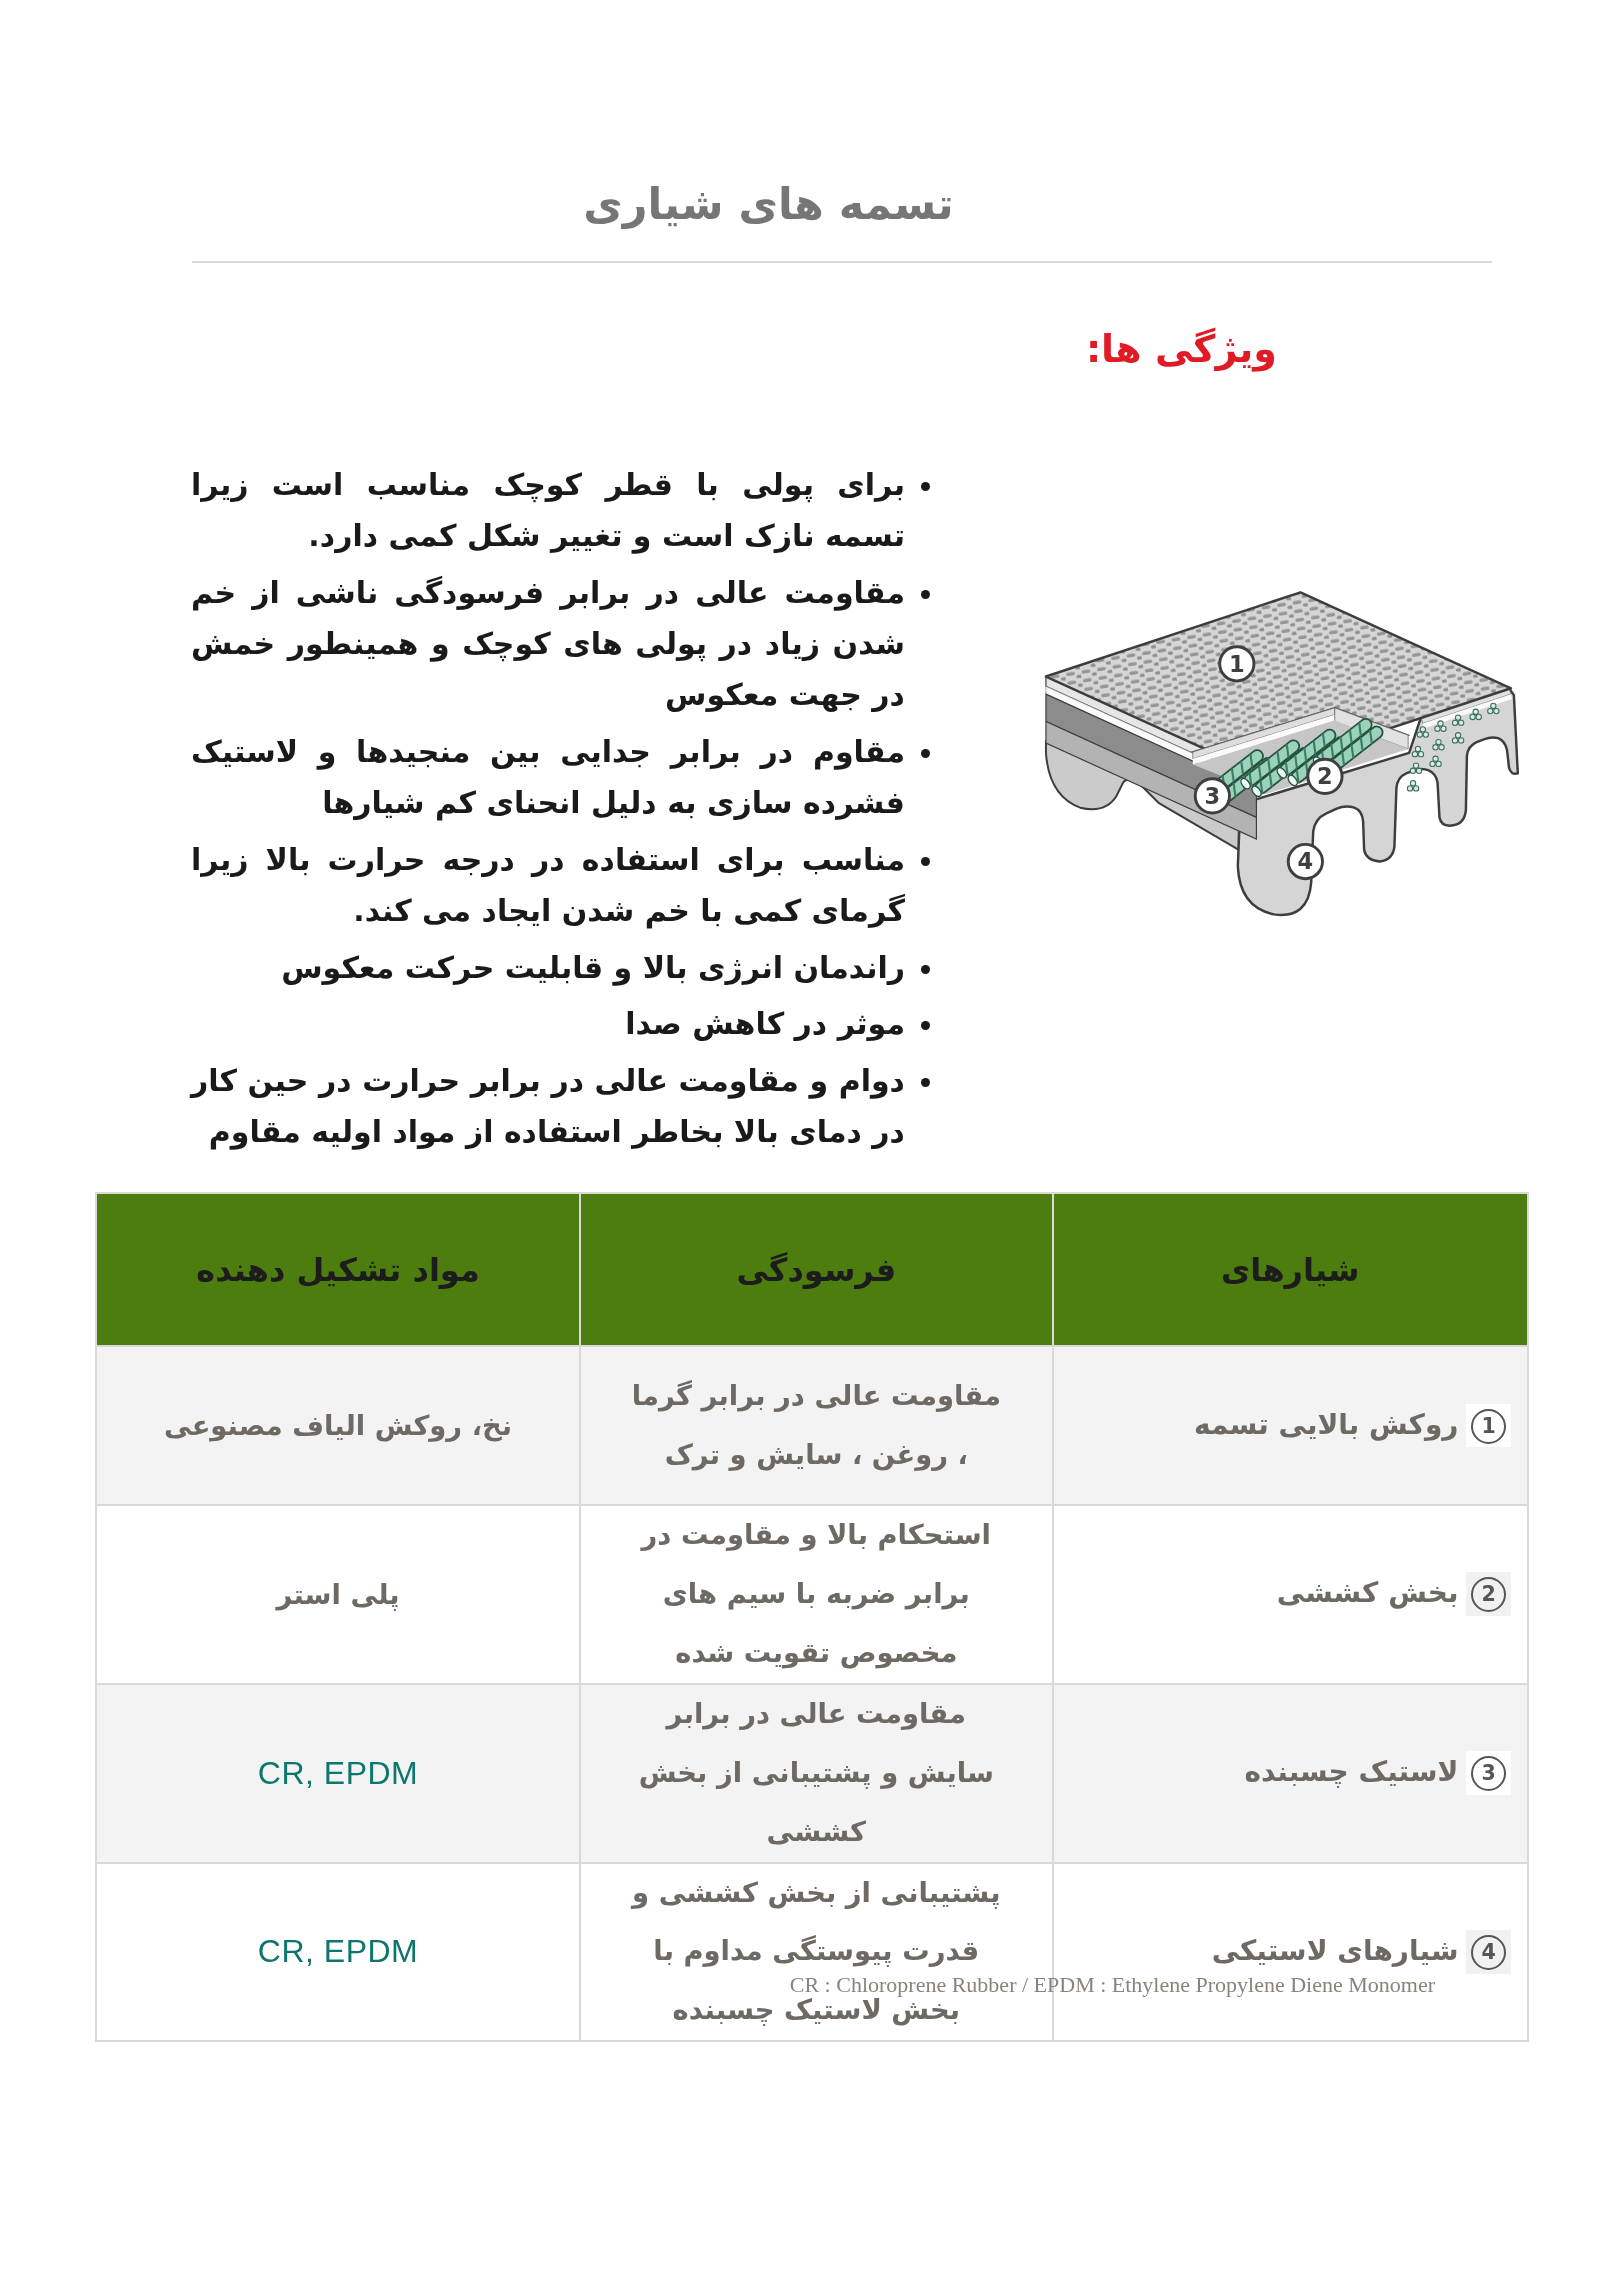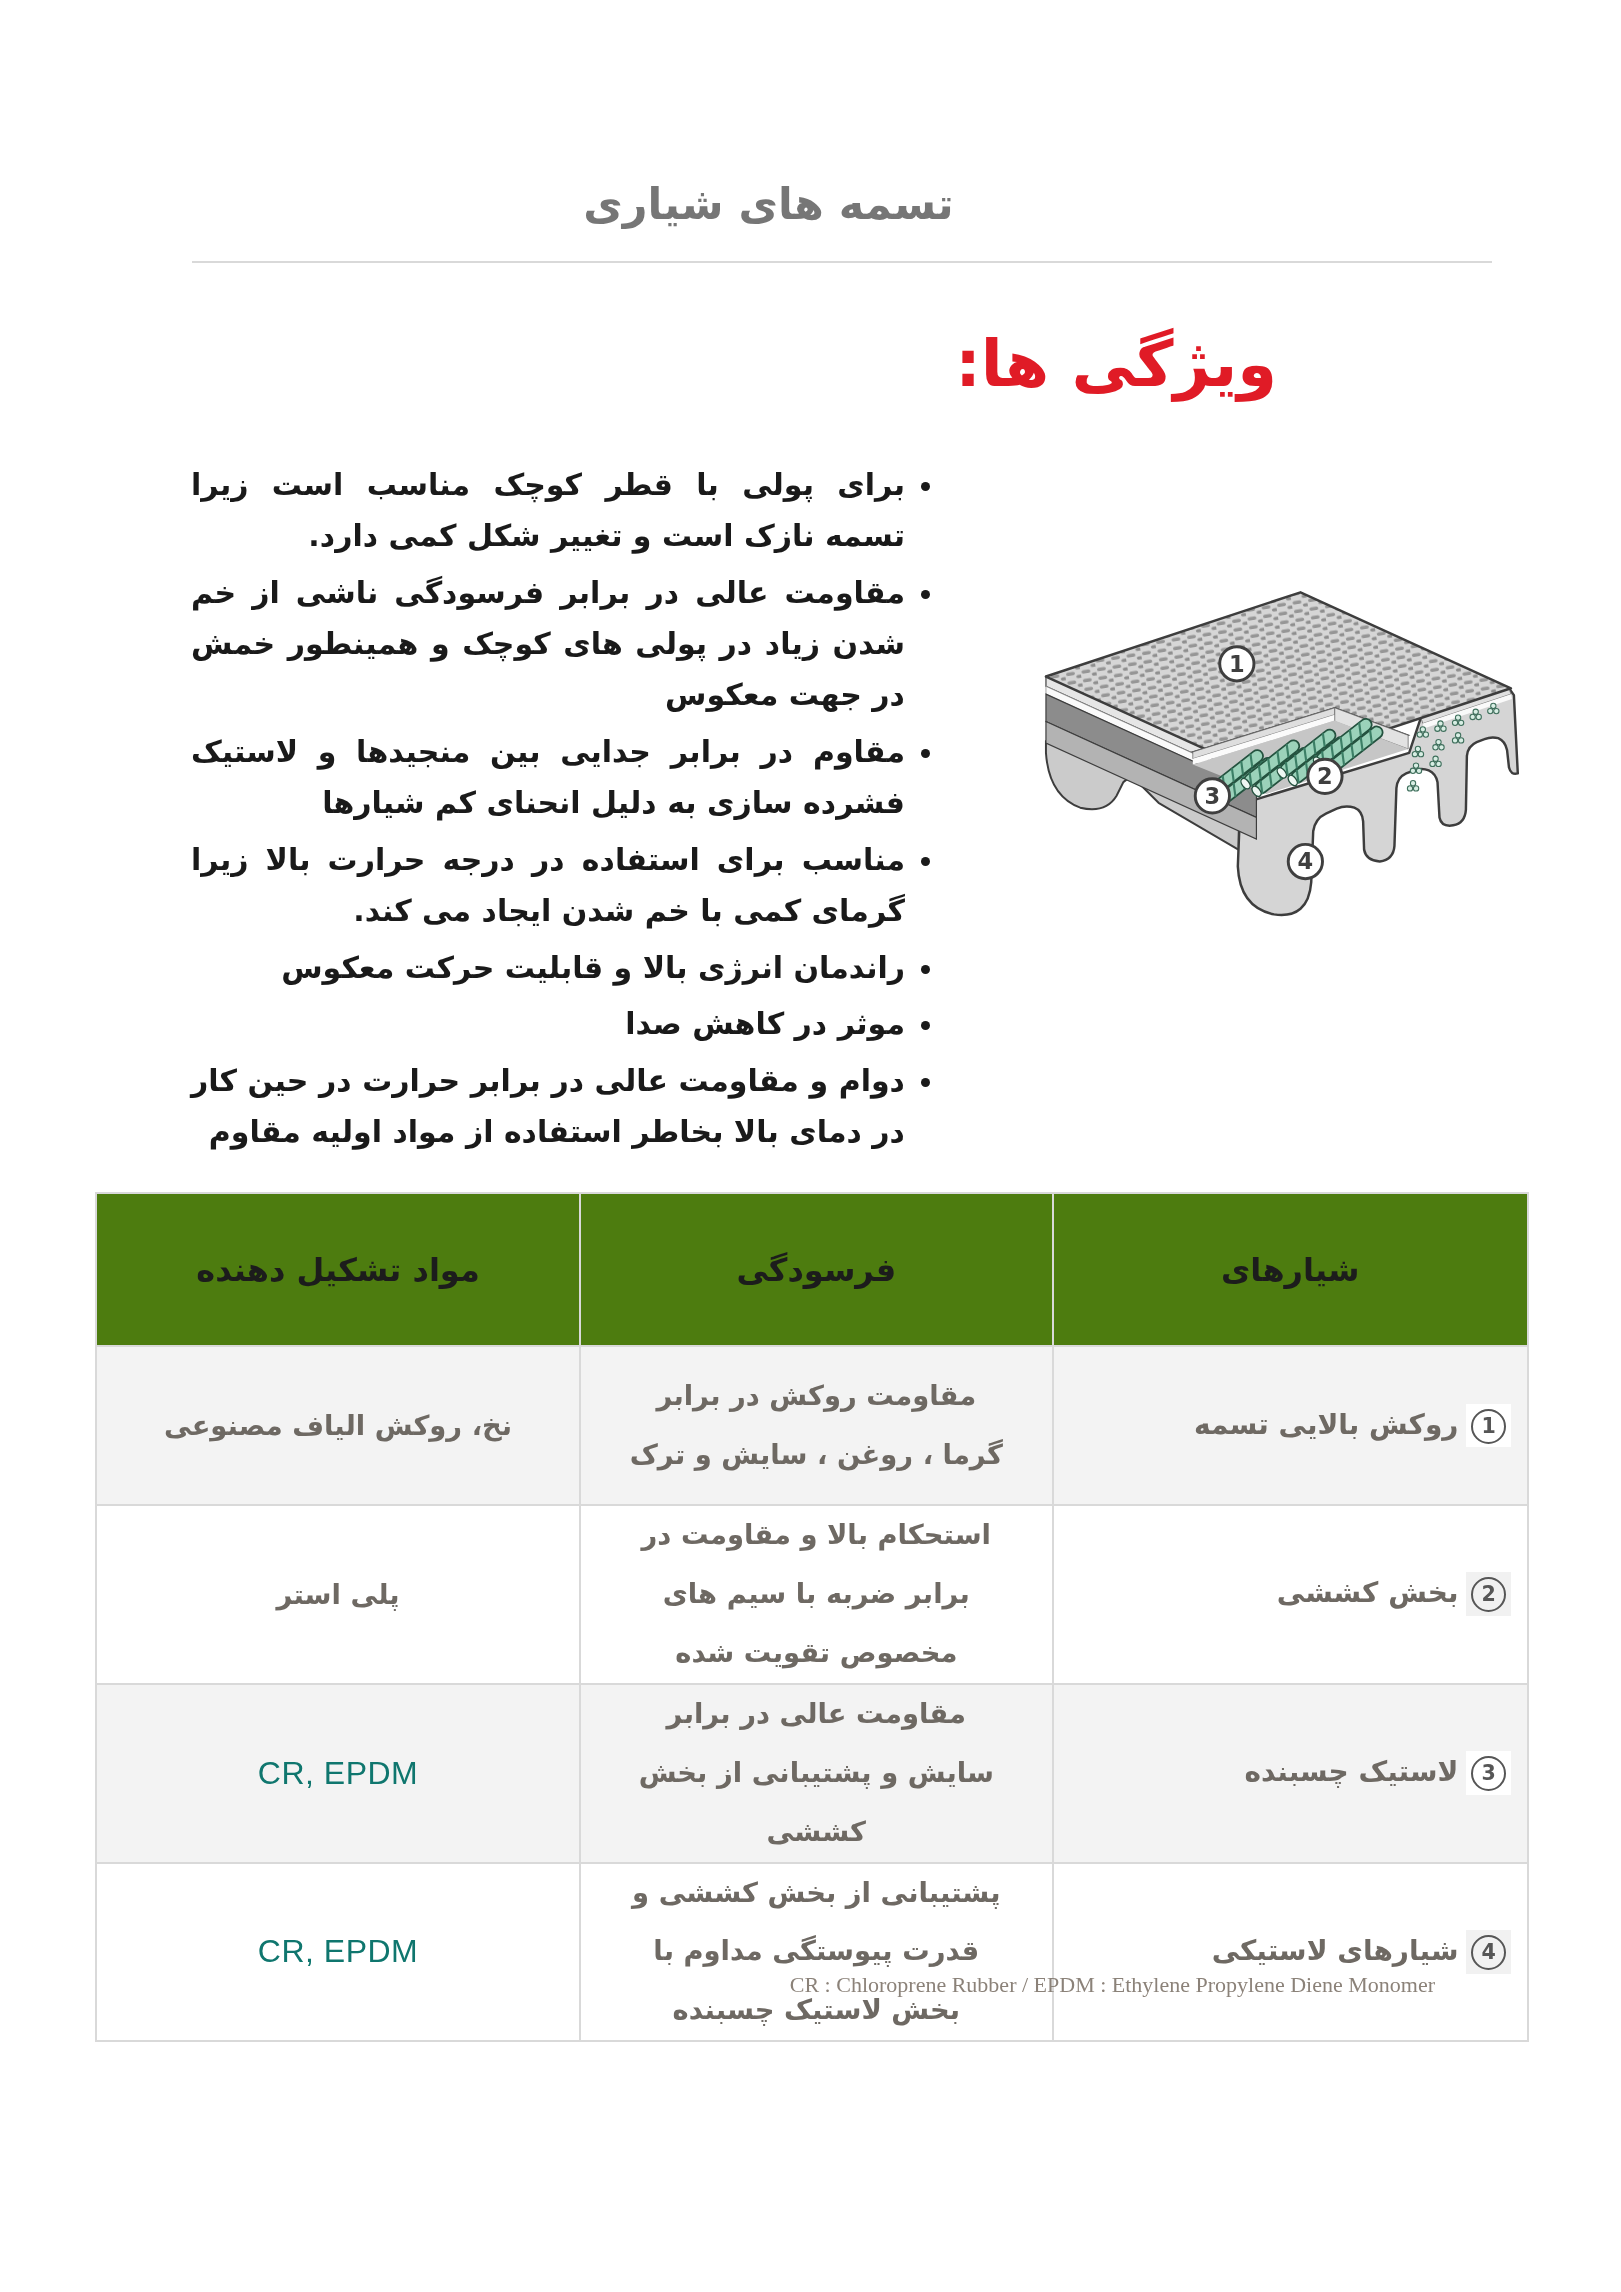--- a/index.html
+++ b/index.html
@@ -17,21 +17,21 @@
     font-size:43px;font-weight:bold;color:#767676;
     direction:rtl;
   }
   .title-rule{
     position:absolute;top:261px;left:192px;width:1300px;height:0;
     border-top:2.9px solid #d9d9d9;
   }
   
   .features-heading{
     position:absolute;top:327px;right:344px;
-    font-size:64px;font-weight:bold;color:#e01b26;
+    font-size:38px;font-weight:bold;color:#e01b26;
     direction:rtl;
   }
   .features-list{
     position:absolute;top:459px;left:191px;width:753px;
     margin:0;box-sizing:border-box;
     padding:0 39px 0 0;
     direction:rtl;text-align:justify;
     font-size:30px;font-weight:bold;color:#1a1a1a;
     line-height:51px;
     list-style:disc outside;
@@ -212,21 +212,21 @@
         <th>شیارهای</th>
         <th>فرسودگی</th>
         <th>مواد تشکیل دهنده</th>
       </tr>
     </thead>
     <tbody>
       <tr class="row-odd">
         <td class="cell-structure">
           <span class="badge-wrap"><span class="num-badge"><span class="num-badge-inner">1</span></span></span><span>روکش بالایی تسمه</span>
         </td>
-        <td class="cell-function">مقاومت روکش در برابر گرما ، روغن ، سایش و ترک</td>
+        <td class="cell-function">مقاومت عالی در برابر گرما ، روغن ، سایش و ترک</td>
         <td class="cell-materials">نخ، روکش الیاف مصنوعی</td>
       </tr>
       <tr class="row-even">
         <td class="cell-structure">
           <span class="badge-wrap"><span class="num-badge"><span class="num-badge-inner">2</span></span></span><span>بخش کششی</span>
         </td>
         <td class="cell-function">استحکام بالا و مقاومت در برابر ضربه با سیم های مخصوص تقویت شده</td>
         <td class="cell-materials">پلی استر</td>
       </tr>
       <tr class="row-odd">

